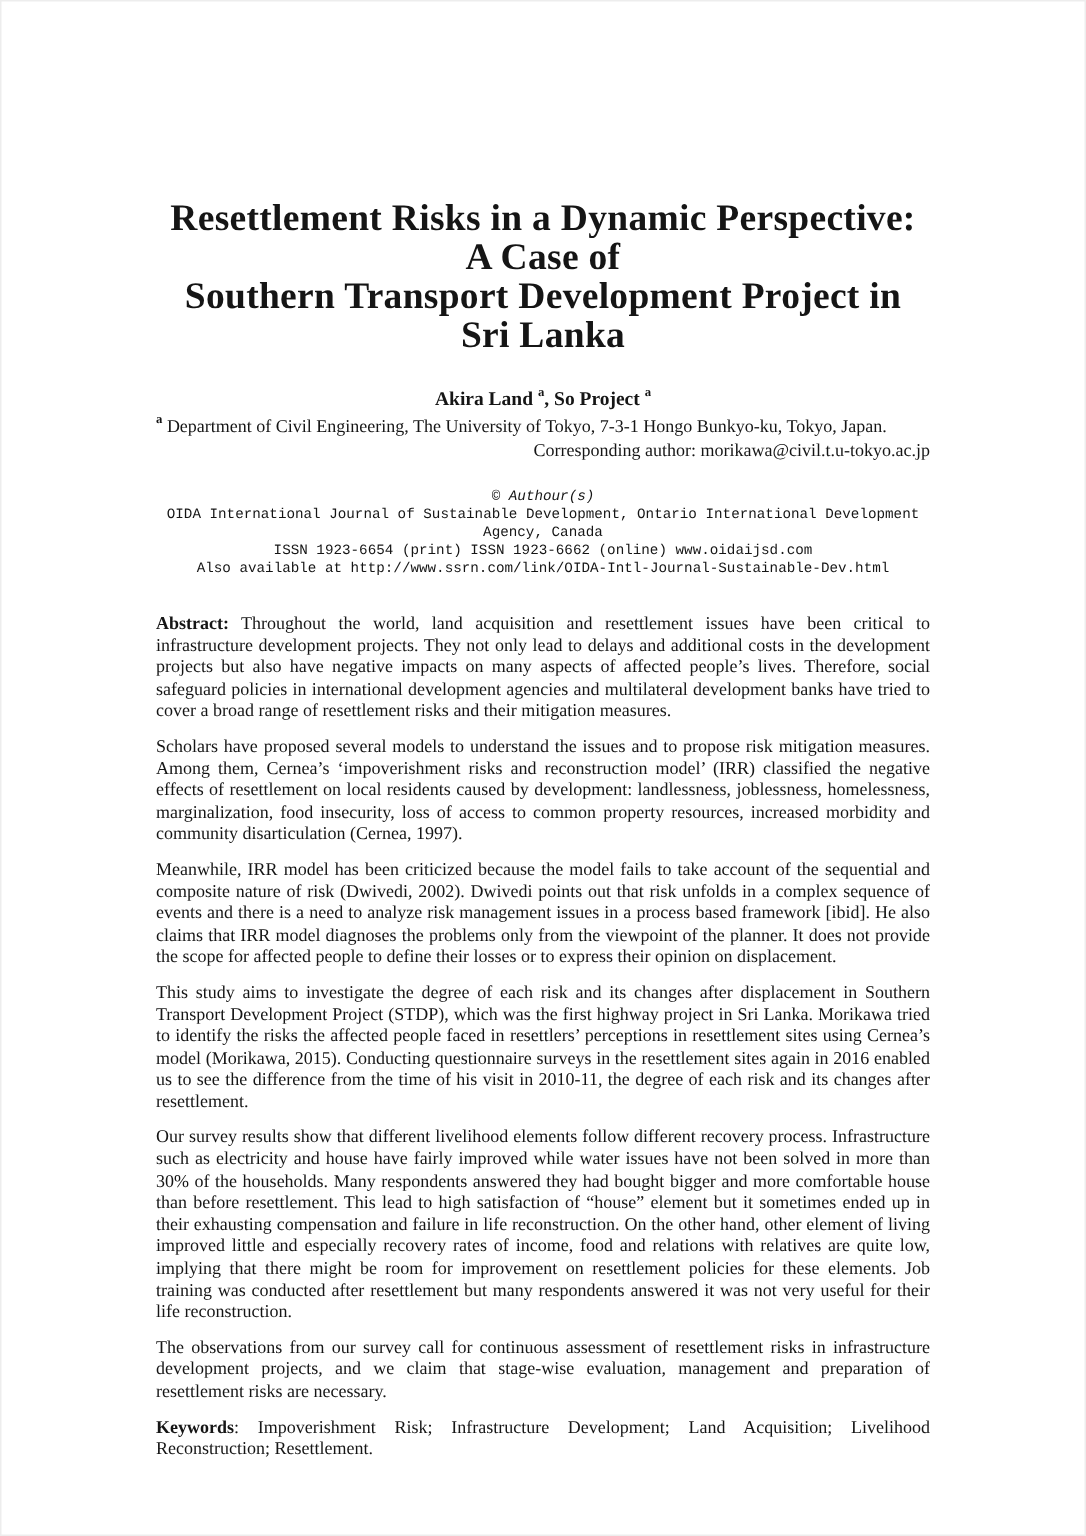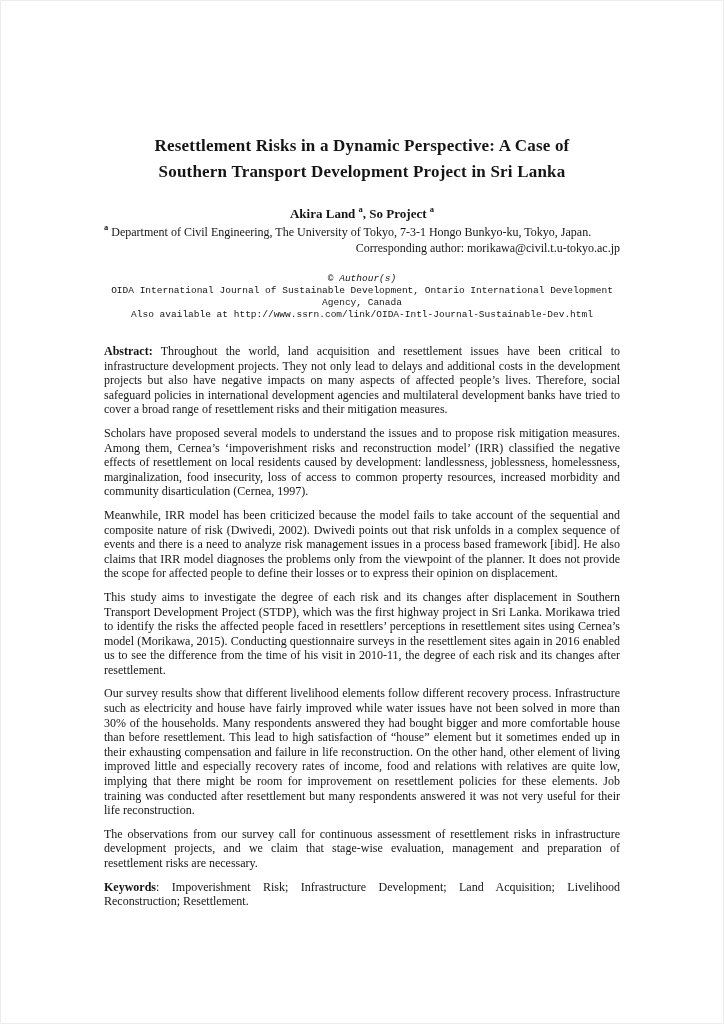--- a/index.html
+++ b/index.html
@@ -14,21 +14,21 @@
     box-sizing: border-box;
     padding: 132px 103px 0 103px;
     background: #ffffff;
     color: #151515;
     font-family: "Liberation Serif", "DejaVu Serif", serif;
     border: 1px solid #ededed;
     overflow: hidden;
   }
   .title {
     margin: 0 0 21px 0;
-    font-size: 17px;
+    font-size: 25px;
     line-height: 26px;
     font-weight: bold;
     text-align: center;
     letter-spacing: 0.2px;
   }
   .title-line { display: block; }
   .authors {
     margin: 0 0 3px 0;
     text-align: center;
     font-weight: bold;
@@ -84,20 +84,21 @@
 
     <p class="authors"><span>Akira Land</span> <sup class="mark">a</sup><span>, </span><span>So Project</span> <sup class="mark">a</sup></p>
 
     <p class="affiliation"><sup class="mark">a</sup> <span>Department of Civil Engineering, The University of Tokyo, 7-3-1 Hongo Bunkyo-ku, Tokyo, Japan.</span></p>
 
     <p class="corresponding">Corresponding author: morikawa@civil.t.u-tokyo.ac.jp</p>
 
     <div class="pubinfo">
       <p class="copyright">© Authour(s)</p>
       <p>OIDA International Journal of Sustainable Development, Ontario International Development Agency, Canada</p>
+      <p>ISSN 1923-6654 (print) ISSN 1923-6662 (online) www.oidaijsd.com</p>
       <p>Also available at http://www.ssrn.com/link/OIDA-Intl-Journal-Sustainable-Dev.html</p>
     </div>
   </header>
 
   <section class="abstract">
     <p class="body-par"><b class="run-label">Abstract:</b> <span>Throughout the world, land acquisition and resettlement issues have been critical to infrastructure development projects. They not only lead to delays and additional costs in the development projects but also have negative impacts on many aspects of affected people’s lives. Therefore, social safeguard policies in international development agencies and multilateral development banks have tried to cover a broad range of resettlement risks and their mitigation measures.</span></p>
     <p class="body-par">Scholars have proposed several models to understand the issues and to propose risk mitigation measures. Among them, Cernea’s ‘impoverishment risks and reconstruction model’ (IRR) classified the negative effects of resettlement on local residents caused by development: landlessness, joblessness, homelessness, marginalization, food insecurity, loss of access to common property resources, increased morbidity and community disarticulation (Cernea, 1997).</p>
     <p class="body-par">Meanwhile, IRR model has been criticized because the model fails to take account of the sequential and composite nature of risk (Dwivedi, 2002). Dwivedi points out that risk unfolds in a complex sequence of events and there is a need to analyze risk management issues in a process based framework [ibid]. He also claims that IRR model diagnoses the problems only from the viewpoint of the planner. It does not provide the scope for affected people to define their losses or to express their opinion on displacement.</p>
     <p class="body-par">This study aims to investigate the degree of each risk and its changes after displacement in Southern Transport Development Project (STDP), which was the first highway project in Sri Lanka. Morikawa tried to identify the risks the affected people faced in resettlers’ perceptions in resettlement sites using Cernea’s model (Morikawa, 2015). Conducting questionnaire surveys in the resettlement sites again in 2016 enabled us to see the difference from the time of his visit in 2010-11, the degree of each risk and its changes after resettlement.</p>
     <p class="body-par">Our survey results show that different livelihood elements follow different recovery process. Infrastructure such as electricity and house have fairly improved while water issues have not been solved in more than 30% of the households. Many respondents answered they had bought bigger and more comfortable house than before resettlement. This lead to high satisfaction of “house” element but it sometimes ended up in their exhausting compensation and failure in life reconstruction. On the other hand, other element of living improved little and especially recovery rates of income, food and relations with relatives are quite low, implying that there might be room for improvement on resettlement policies for these elements. Job training was conducted after resettlement but many respondents answered it was not very useful for their life reconstruction.</p>

